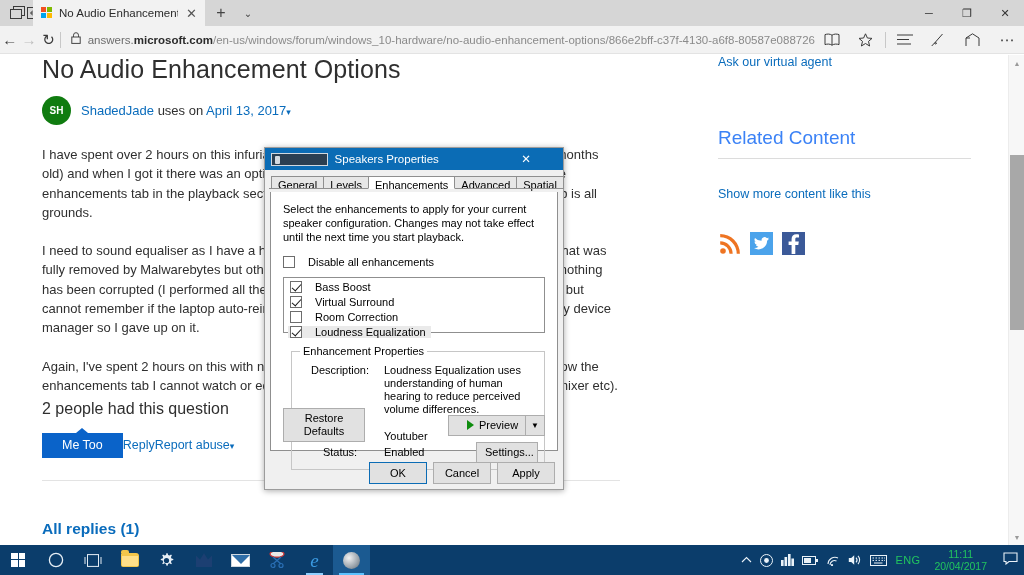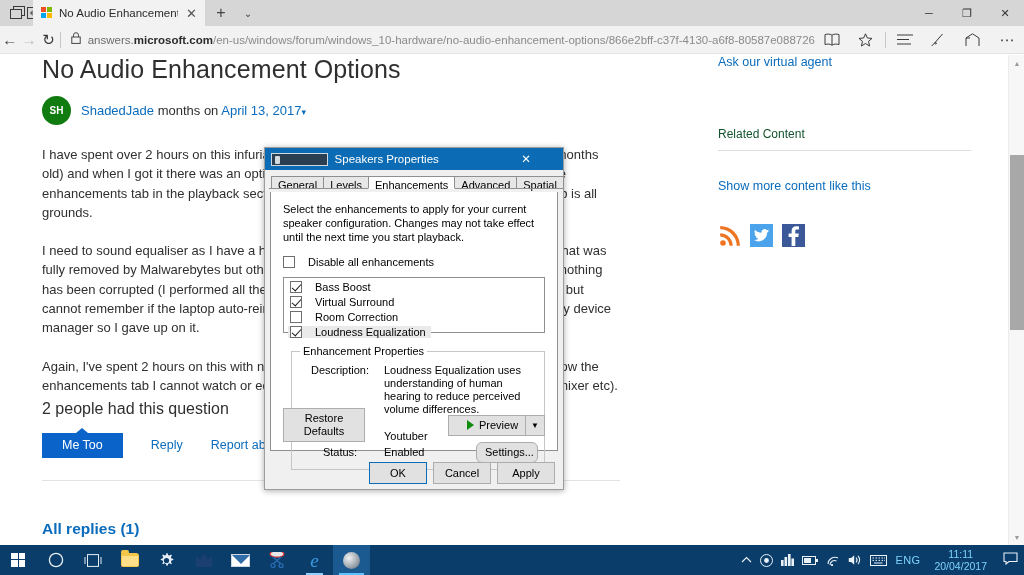--- a/index.html
+++ b/index.html
@@ -106,32 +106,32 @@
   .actions { position: absolute; left: 42px; top: 378px; display: flex; align-items: center; gap: 0; }
   .metoo {
     position: relative; background: #0a63c9; color: #fff; font-size: 12.5px;
     padding: 6px 20px; border: none; line-height: 1;
   }
   .metoo::before{
     content:""; position:absolute; left:50%; top:-5px; transform:translateX(-50%);
     border-left:6px solid transparent; border-right:6px solid transparent;
     border-bottom:5px solid #0a63c9;
   }
-  .act-link { color: #0a6cbc; font-size: 12.5px; margin-left: 28px; text-decoration: none; }
+  .act-link { color: #0a6cbc; font-size: 12.5px; text-decoration: none; }
   .hrule { position: absolute; left: 42px; top: 425px; width: 578px; height: 1px; background: #e3e3e3; }
   .allreplies {
     position: absolute; left: 42px; top: 465px;
     font-size: 15.5px; color: #0a6cbc; font-weight: 700;
   }
 
   
   .rail { position: absolute; left: 718px; top: 0px; width: 258px; }
   .rail a.rlink { color: #0a6cbc; font-size: 12.5px; text-decoration: none; display: block; }
   .rail h2 {
-    margin: 0; font-size: 12px; font-weight: 400; color: #14532d;
+    margin: 0; font-size: 19px; font-weight: 400; color: #3b82f6;
   }
   .rail .rsep { height: 1px; background: #dcdcdc; margin: 9px 0 0 0; width: 253px;}
   .social { display: flex; gap: 9px; margin-top: 31px; }
   .s-ico { width: 23px; height: 23px; display:flex; align-items:center; justify-content:center; }
   .s-rss { }
   .s-tw { background: #4ba3eb; }
   .s-fb { background: #3b5998; }
 
   
   .pscroll { position: absolute; right: 0; top: 55px; width: 16px; height: 490px; background: #f7f7f7; border-left: 1px solid #ececec; }
@@ -203,21 +203,21 @@
   }
   fieldset.props legend { font-size: 11px; padding: 0 3px; color: #000; }
   .kv { display: flex; font-size: 11px; line-height: 13px; margin-bottom: 2px; }
   .kv .k { width: 84px; text-align: center; flex: 0 0 auto; padding-right: 4px; }
   .kv .v { flex: 1 1 auto; }
   .btn {
     border: 1px solid #adadad; background: #e1e1e1; font-size: 11px;
     padding: 3px 8px; color: #000; font-family: "Liberation Sans", sans-serif;
     line-height: 13px;
   }
-  .btn-settings { position: absolute; right: 6px; bottom: 6px; width: 62px; text-align:center;border-radius:6px; }
+  .btn-settings { position: absolute; right: 6px; bottom: 6px; width: 62px; text-align:center; }
 
   .rowbtns { position: absolute; left: 12px; right: 12px; bottom: 8px; display: flex; align-items: center; }
   .btn-restore { width: 82px; text-align: center; }
   .preview-grp { margin-left: auto; display: flex; }
   .btn-preview {
     display: flex; align-items: center; gap: 5px; padding: 3px 7px 3px 18px;
     border-right: none;
   }
   .tri { width: 0; height: 0; border-left: 7px solid #0e8c0e; border-top: 5px solid transparent; border-bottom: 5px solid transparent; }
   .btn-prev-dd { padding: 3px 5px; font-size: 8px; display:flex; align-items:center; }
@@ -235,21 +235,21 @@
     width: 37px; height: 30px; display: flex; align-items: center; justify-content: center;
     position: relative; color: #e6eef5;
   }
   .tb-item.active { background: #1b5a91; }
   .tb-item.active::after {
     content: ""; position: absolute; bottom: 0; left: 6px; right: 6px; height: 2px; background: #5dc3ff;
   }
   .tb-item.running::after {
     content: ""; position: absolute; bottom: 0; left: 10px; right: 10px; height: 2px; background: #8fd0ff;
   }
-  .tray { margin-left: auto; display: flex; align-items: center; gap: 8px; padding-right: 6px; color: #7dd3fc; }
+  .tray { margin-left: auto; display: flex; align-items: center; gap: 8px; padding-right: 6px; color: #22c55e; }
   .tray .ti { font-size: 12px; display: flex; align-items: center; }
   .tray .lang { font-size: 11px; letter-spacing: .4px; }
   .clock { font-size: 10.5px; line-height: 12px; text-align: center; padding: 0 6px; }
   .notif { font-size: 13px; padding-left: 2px; }
   .winlogo { width: 15px; height: 15px; position: relative; }
   .winlogo i { position: absolute; width: 6.6px; height: 6.6px; background: #fff; display:block; }
   .winlogo i:nth-child(1){left:0;top:0;} .winlogo i:nth-child(2){left:7.6px;top:0;}
   .winlogo i:nth-child(3){left:0;top:7.6px;} .winlogo i:nth-child(4){left:7.6px;top:7.6px;}
   .folder { width: 18px; height: 14px; background: #f3c64a; border-radius: 1px 3px 2px 2px; position: relative; }
   .folder::before{ content:""; position:absolute; top:-3px; left:0; width:8px; height:3px; background:#f3c64a; border-radius:2px 2px 0 0;}
@@ -346,21 +346,21 @@
 
   <div class="page">
     <div class="page-inner">
 
       <h1 class="qtitle">No Audio Enhancement Options</h1>
 
       <div class="asker">
         <div class="avatar">SH</div>
         <div class="asker-text">
           <a href="#">ShadedJade</a>
-          <span>months on</span>
+          <span>uses on</span>
           <a href="#">April 13, 2017</a><span class="caret-dn">▾</span>
         </div>
       </div>
 
       <div class="body-col">
         <p>I have spent over 2 hours on this infuriating issue with my Lenovo laptop (less than a few months old) and when I got it there was an option. I turned my computer on today and suddenly the enhancements tab in the playback section of sound control there is the “enhancements” tab is all grounds.</p>
         <p>I need to sound equaliser as I have a hearing problem. I had a bit of malware a week ago that was fully removed by Malwarebytes but other than that it didn't appear to have any impact and nothing has been corrupted (I performed all the necessary scans). I went SmartAudio HD on there, but cannot remember if the laptop auto-reinstalled on reboot) it and no change. I've checked my device manager so I gave up on it.</p>
         <p>Again, I've spent 2 hours on this with no results. Everything is working fine, and yet somehow the enhancements tab I cannot watch or edit (I'm a Youtuber) anything that isn't maxed in the mixer etc).</p>
       </div>
 

